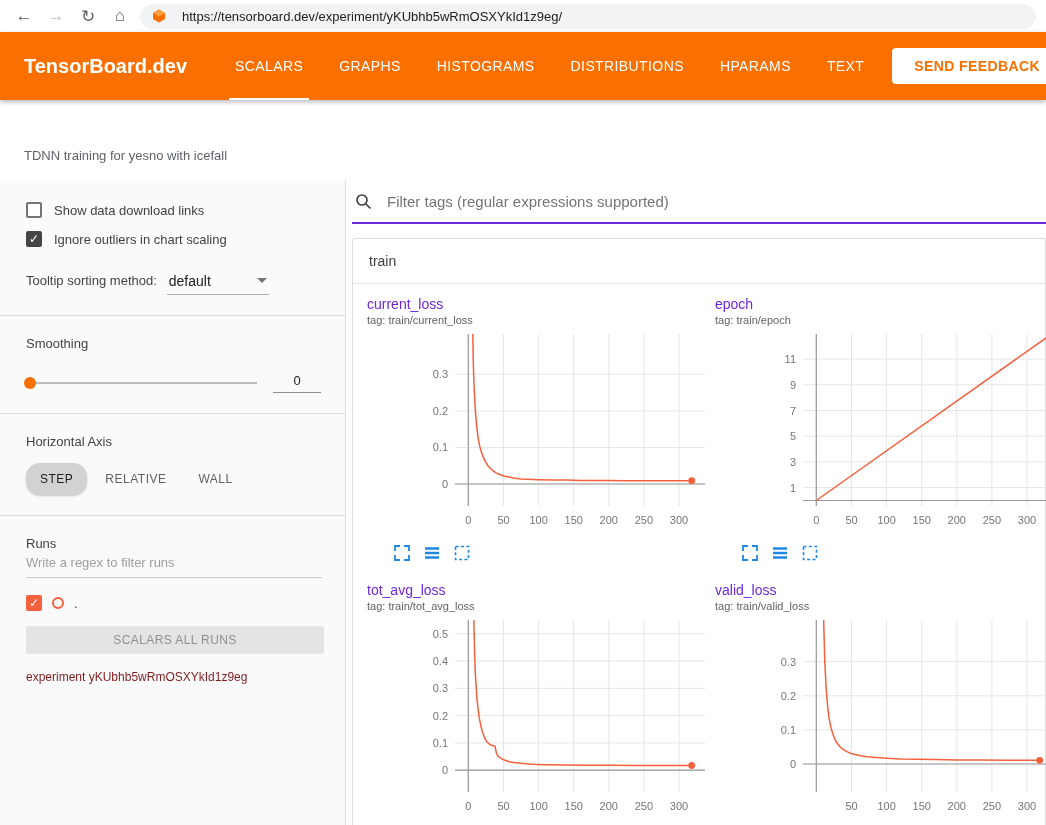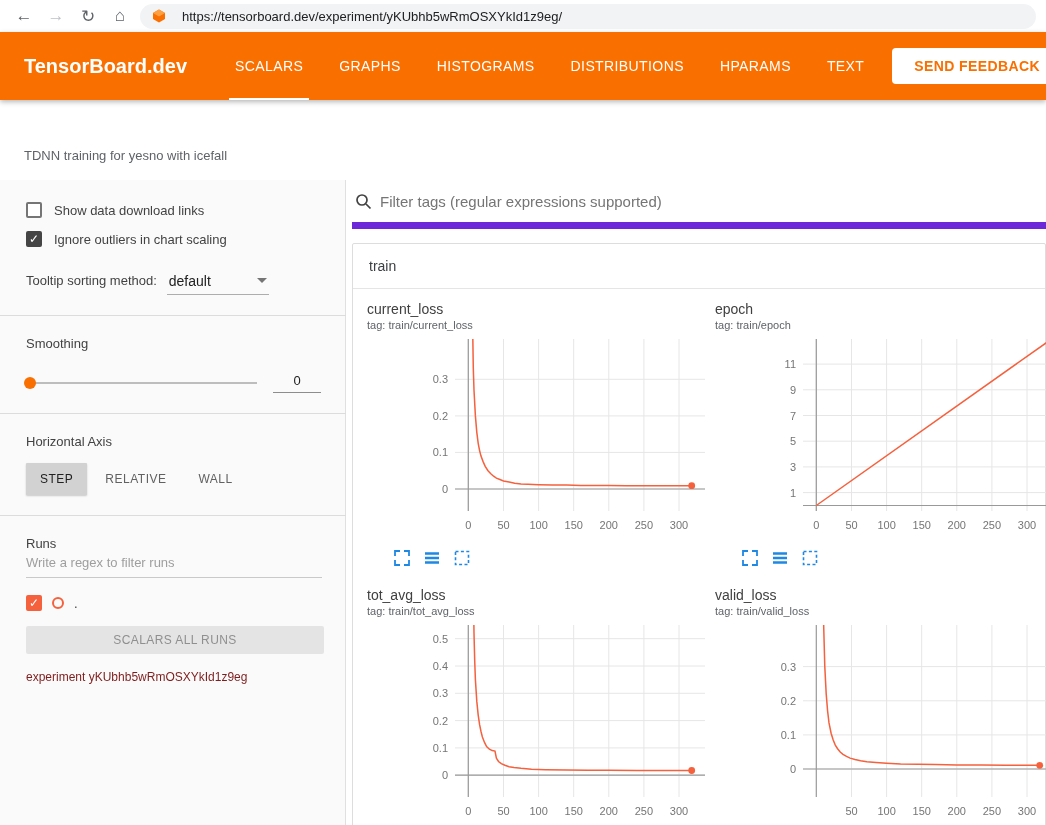--- a/index.html
+++ b/index.html
@@ -47,42 +47,42 @@
   .caret{width:0;height:0;border-left:5px solid transparent;border-right:5px solid transparent;
     border-top:5px solid #757575;margin-bottom:2px}
   .sidebar hr{border:none;border-top:1px solid #dcdcdc;margin:20px 0 20px -26px;width:346px}
   .slider-row{display:flex;align-items:center;gap:16px;margin-top:22px;padding-right:8px}
   .slider-track{flex:1;height:2px;background:#bdbdbd;position:relative;cursor:pointer}
   .slider-thumb{position:absolute;left:-2px;top:-5px;width:12px;height:12px;border-radius:50%;background:#f96f00}
   .slider-value{width:48px;text-align:center;font-size:13px;color:#212121;
     border-bottom:1px solid #8d8d8d;padding-bottom:4px}
   .axis-btns{display:flex;gap:4px;margin-top:14px}
   .axis-btn{font-size:12px;letter-spacing:.5px;color:#616161;padding:9px 14px;border:none;
-    border-radius:1px;background:transparent;cursor:pointer;font-family:inherit}
+    border-radius:14px;background:transparent;cursor:pointer;font-family:inherit}
   .axis-btn.active{background:#d2d2d2;color:#212121;box-shadow:0 1px 2px rgba(0,0,0,.2)}
   .runs-filter{margin-top:4px;border:none;border-bottom:1px solid #c9c9c9;background:transparent;
     outline:none;padding:0 0 7px 0;font-size:13px;color:#424242;width:296px;font-family:inherit}
   .runs-filter::placeholder{color:#9e9e9e}
   .run-row{display:flex;align-items:center;gap:10px;margin-top:17px}
   .run-swatch{width:12px;height:12px;border:2px solid #f5603d;border-radius:50%;flex-shrink:0}
   .toggle-btn{margin-top:15px;width:298px;height:28px;background:#e4e4e4;color:#8f8f8f;border:none;
     border-radius:2px;font-size:12px;letter-spacing:.4px;cursor:pointer;font-family:inherit}
   .exp-note{margin-top:16px;font-size:12px;color:#7f1d1d}
 
   
-  .filter-row{display:flex;align-items:center;gap:8px;border-bottom:7px solid #6d28d9;
+  .filter-row{display:flex;align-items:center;gap:15px;border-bottom:2px solid #6d28d9;
     padding:7px 0 12px 3px}
   .filter-input{flex:1;border:none;outline:none;background:transparent;font-size:15px;
     color:#212121;font-family:inherit}
   .filter-input::placeholder{color:#757575}
   .card{margin-top:14px;border:1px solid #ddd;border-radius:2px;background:#fff;min-height:640px}
   .card-header{padding:14px 16px;font-size:14px;color:#3c4043;border-bottom:1px solid #e5e5e5}
   .charts-grid{padding:6px 0 0 4px;display:grid;grid-template-columns:348px 348px}
   .chart-card{padding:6px 0 0 10px;margin-bottom:14px}
-  .chart-title{font-size:14px;color:#404040;line-height:16px}
+  .chart-title{font-size:14px;color:#6d28d9;line-height:16px}
   .chart-tag{font-size:11px;color:#5f6368;line-height:15px;margin-top:1px}
   svg.plot{display:block;margin-left:42px}
   .tick{font-size:11px;fill:#757575}
   .xtick{text-anchor:middle}
   .ytick{text-anchor:end}
   .grid{stroke:#e6e6e6;stroke-width:1}
   .axis{stroke:#999;stroke-width:1.2}
   .chart-toolbar{display:flex;gap:12px;margin:6px 0 0 26px}
   .tb-ico{width:18px;height:18px;cursor:pointer}
 </style>

